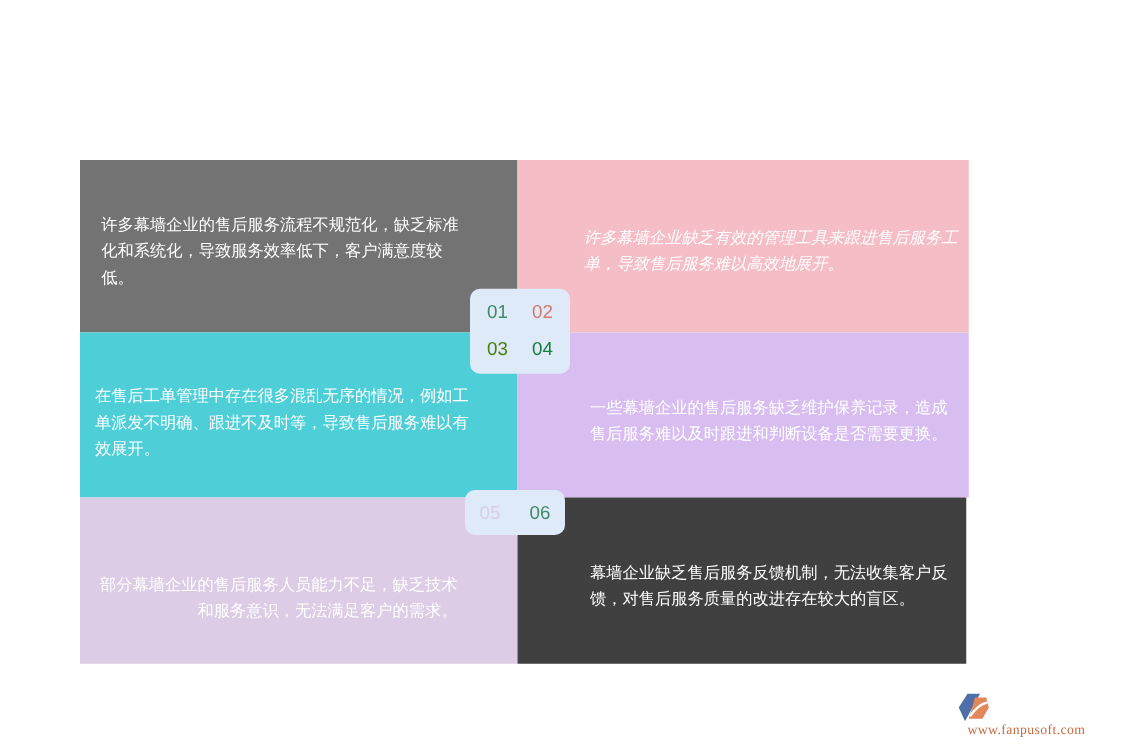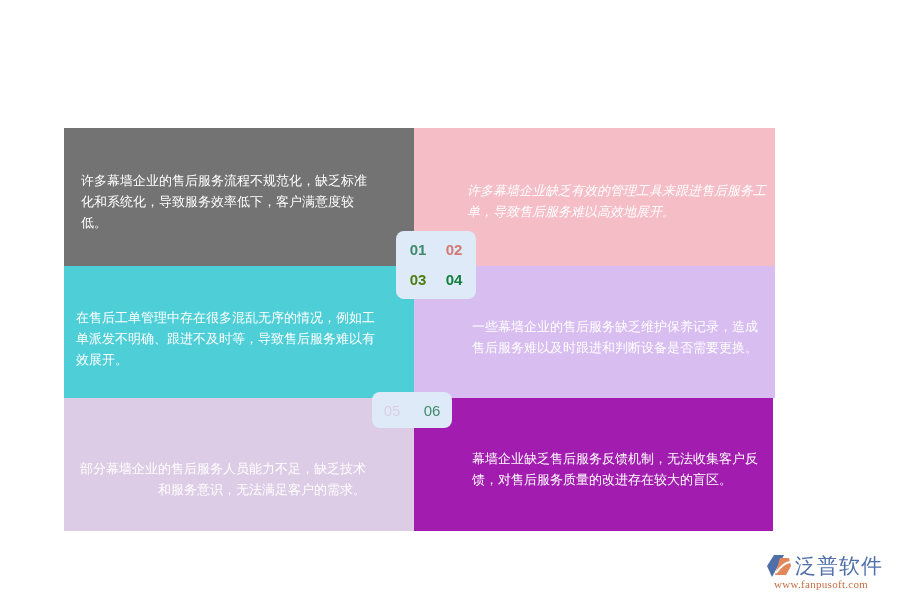--- a/index.html
+++ b/index.html
@@ -12,29 +12,29 @@
     #p1 { left: 64px; top: 128px; width: 350px; height: 138px; background: #737373; }
     #p1 .txt { left: 17px; top: 42px; width: 290px; }
     #p2 { left: 414px; top: 128px; width: 361px; height: 138px; background: #f5bdc6; }
     #p2 .txt { left: 53px; top: 52px; width: 300px; font-style: italic; }
     #p3 { left: 64px; top: 266px; width: 350px; height: 132px; background: #4ecfd8; }
     #p3 .txt { left: 12px; top: 41px; width: 300px; }
     #p4 { left: 414px; top: 266px; width: 361px; height: 132px; background: #d8bdf0; }
     #p4 .txt { left: 58px; top: 50px; width: 290px; }
     #p5 { left: 64px; top: 398px; width: 350px; height: 133px; background: #ddcce5; }
     #p5 .txt { left: 12px; top: 60px; width: 290px; text-align: right; }
-    #p6 { left: 414px; top: 398px; width: 359px; height: 133px; background: #a21caf; }
+    #p6 { left: 414px; top: 398px; width: 359px; height: 133px; background: #404040; }
     #p6 .txt { left: 58px; top: 50px; width: 290px; }
 
     .badge {
       position: absolute; background: #dfeaf9; border-radius: 8px;
       display: flex; align-items: center; justify-content: space-around;
       box-sizing: border-box; font-family: "Liberation Sans", sans-serif; font-size: 15px;
     }
-    #badge-top { left: 396px; top: 231px; width: 80px; height: 68px; flex-wrap: wrap; padding: 4px 4px; font-weight: bold; }
+    #badge-top { left: 376px; top: 231px; width: 80px; height: 68px; flex-wrap: wrap; padding: 4px 4px; }
     #badge-top .num { width: 36px; text-align: center; line-height: 28px; }
     #badge-bot { left: 372px; top: 392px; width: 80px; height: 36px; }
     #badge-bot .num { width: 36px; text-align: center; }
 
     .logo { position: absolute; left: 766px; top: 552px; width: 130px; height: 40px; }
     .logo .mark { position: absolute; left: 0; top: 2px; width: 26px; height: 24px; }
     .logo .name { position: absolute; left: 29px; top: 0px; font-size: 21px; color: #4e6fa8; letter-spacing: 1px; font-family: "DejaVu Sans", sans-serif; }
     .logo .url { position: absolute; left: 8px; top: 26px; font-size: 11px; color: #c46f45; font-family: "Liberation Serif", serif; letter-spacing: 0.3px; }
   </style>
 </head>
@@ -70,15 +70,14 @@
   <span class="num" style="color:#dccde6">05</span>
   <span class="num" style="color:#3f8a6a">06</span>
 </div>
 
 <div class="logo">
   <svg class="mark" viewBox="0 0 26 24">
     <polygon points="8,1 18,1 12,12 6,23 1,12" fill="#4e6fa8"></polygon>
     <path d="M14,4 L23,4 L25,12 L20,21 L9,21 Z" fill="#e2875a"></path>
     <path d="M10,19 Q17,9 24,8" stroke="#ffffff" stroke-width="2" fill="none"></path>
   </svg>
-  <span class="name">泛普软件</span>
   <span class="url">www.fanpusoft.com</span>
 </div>
 
 </body></html>

